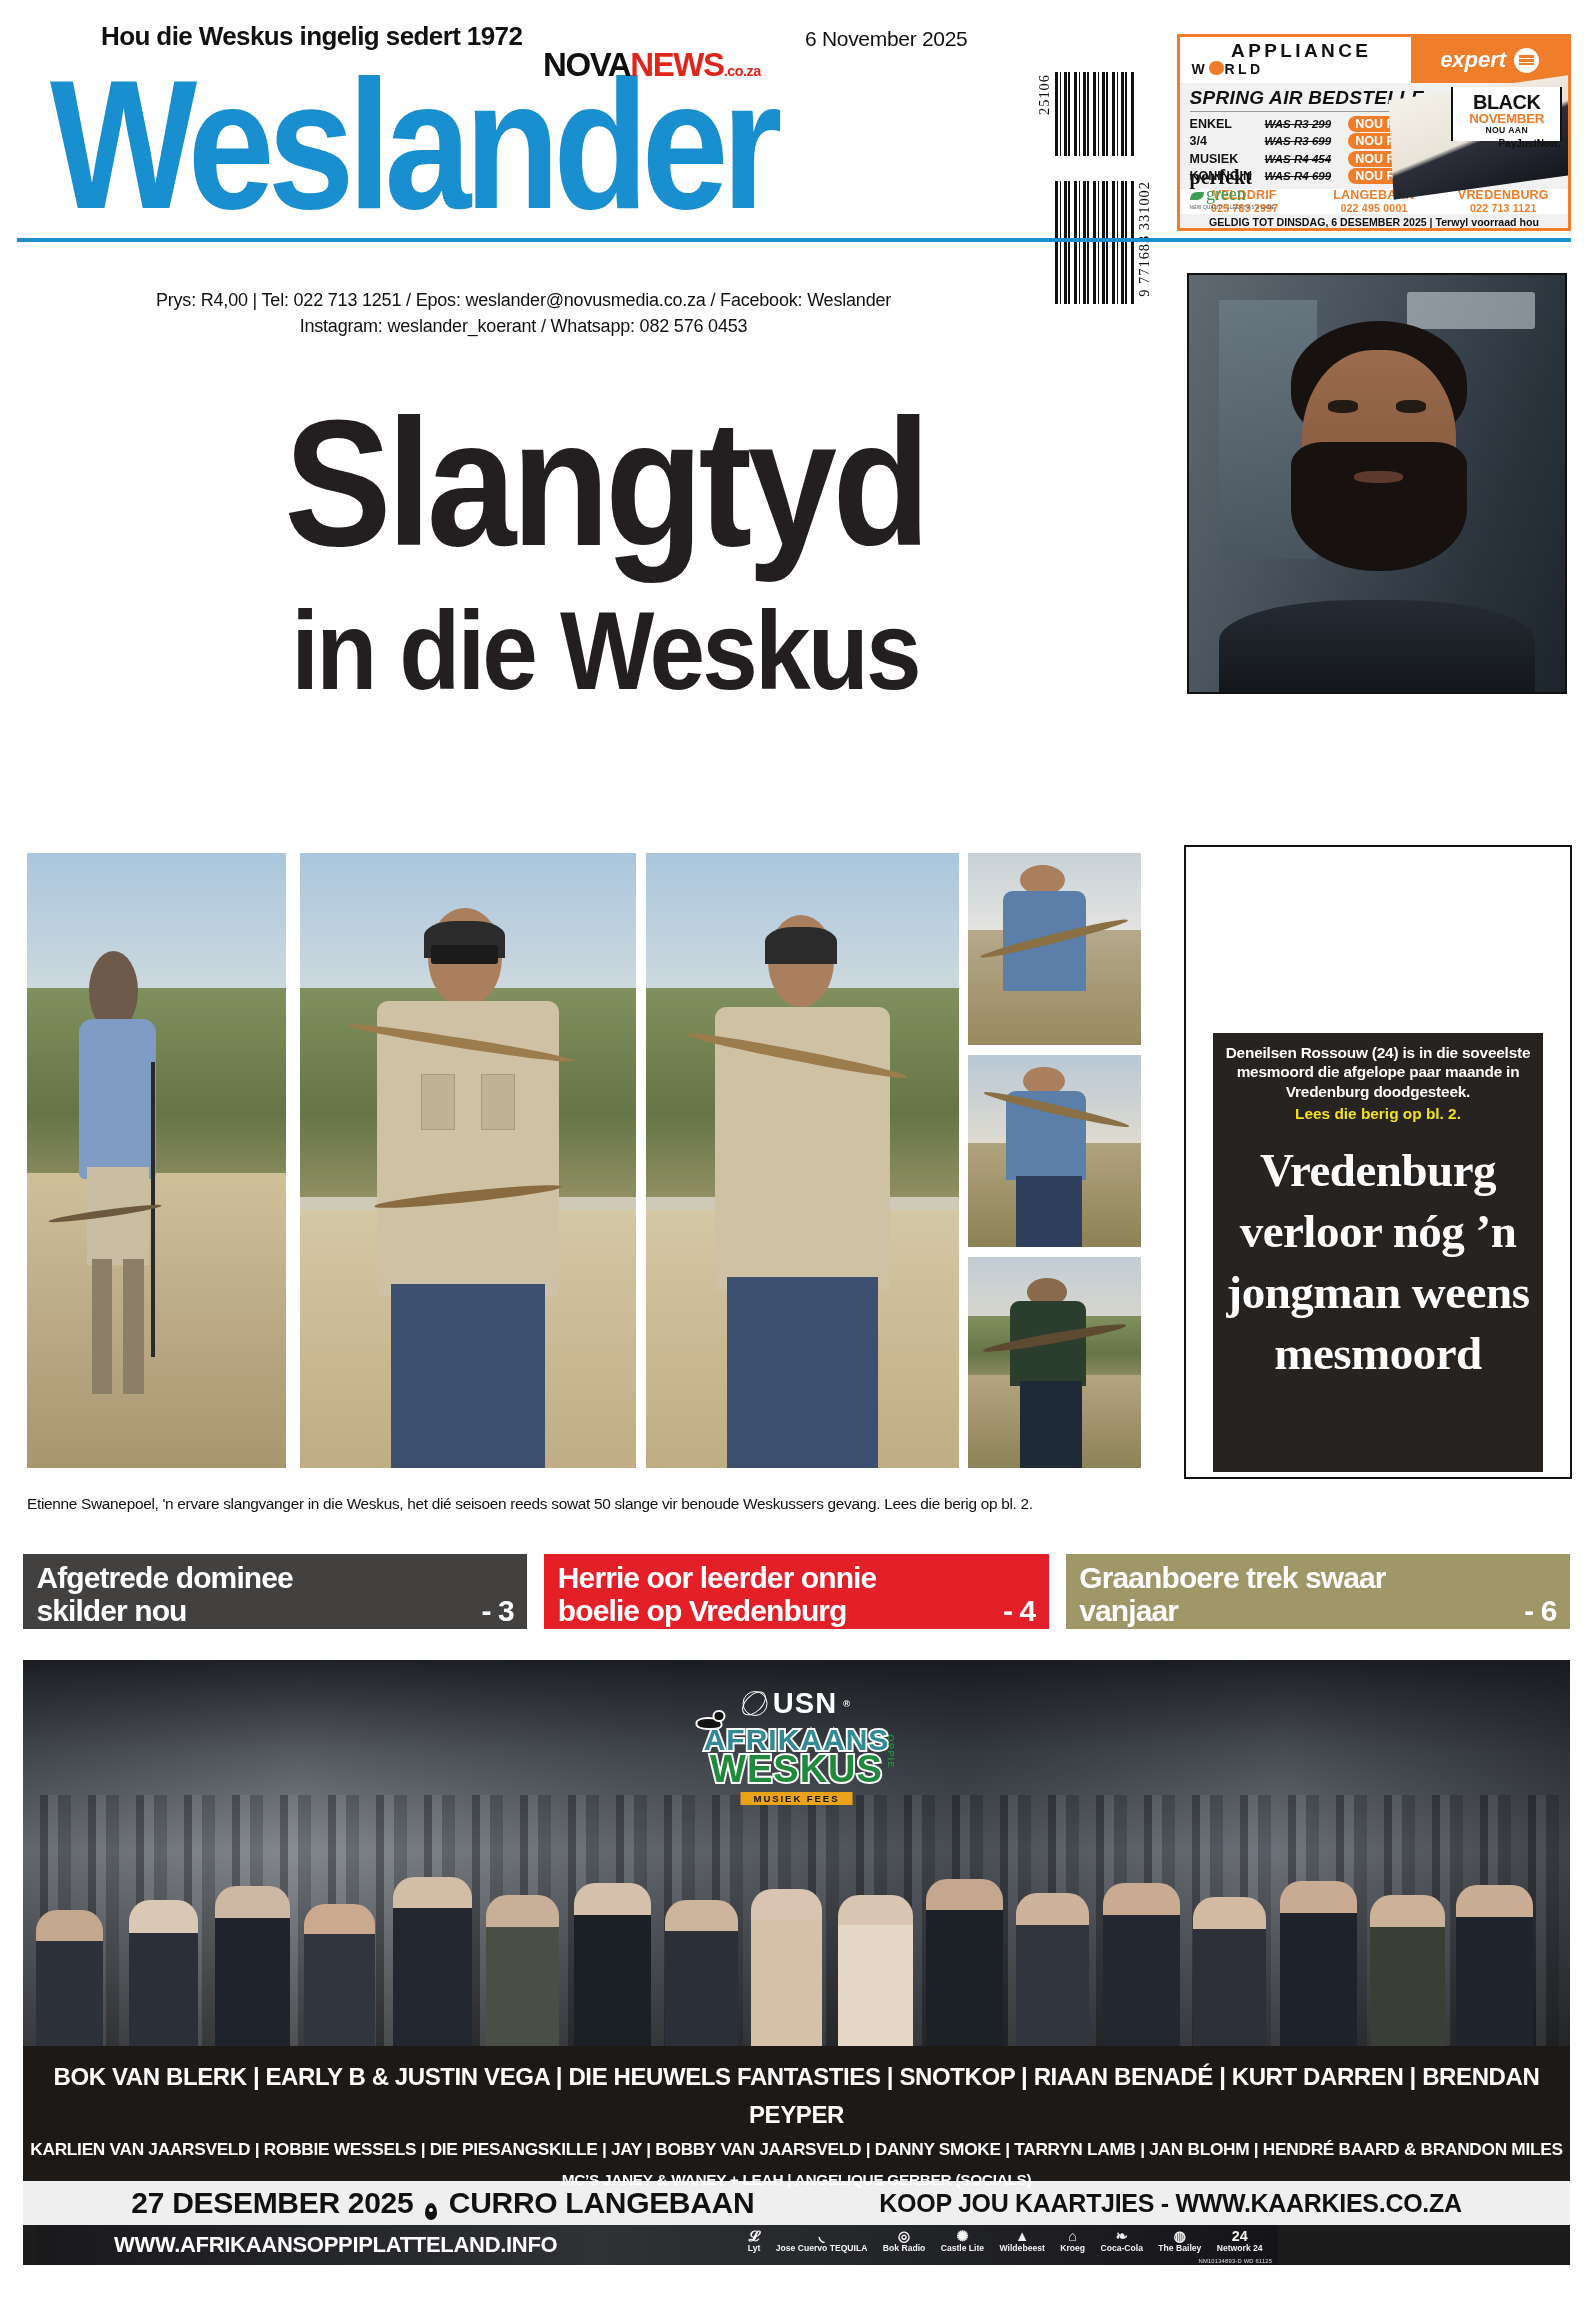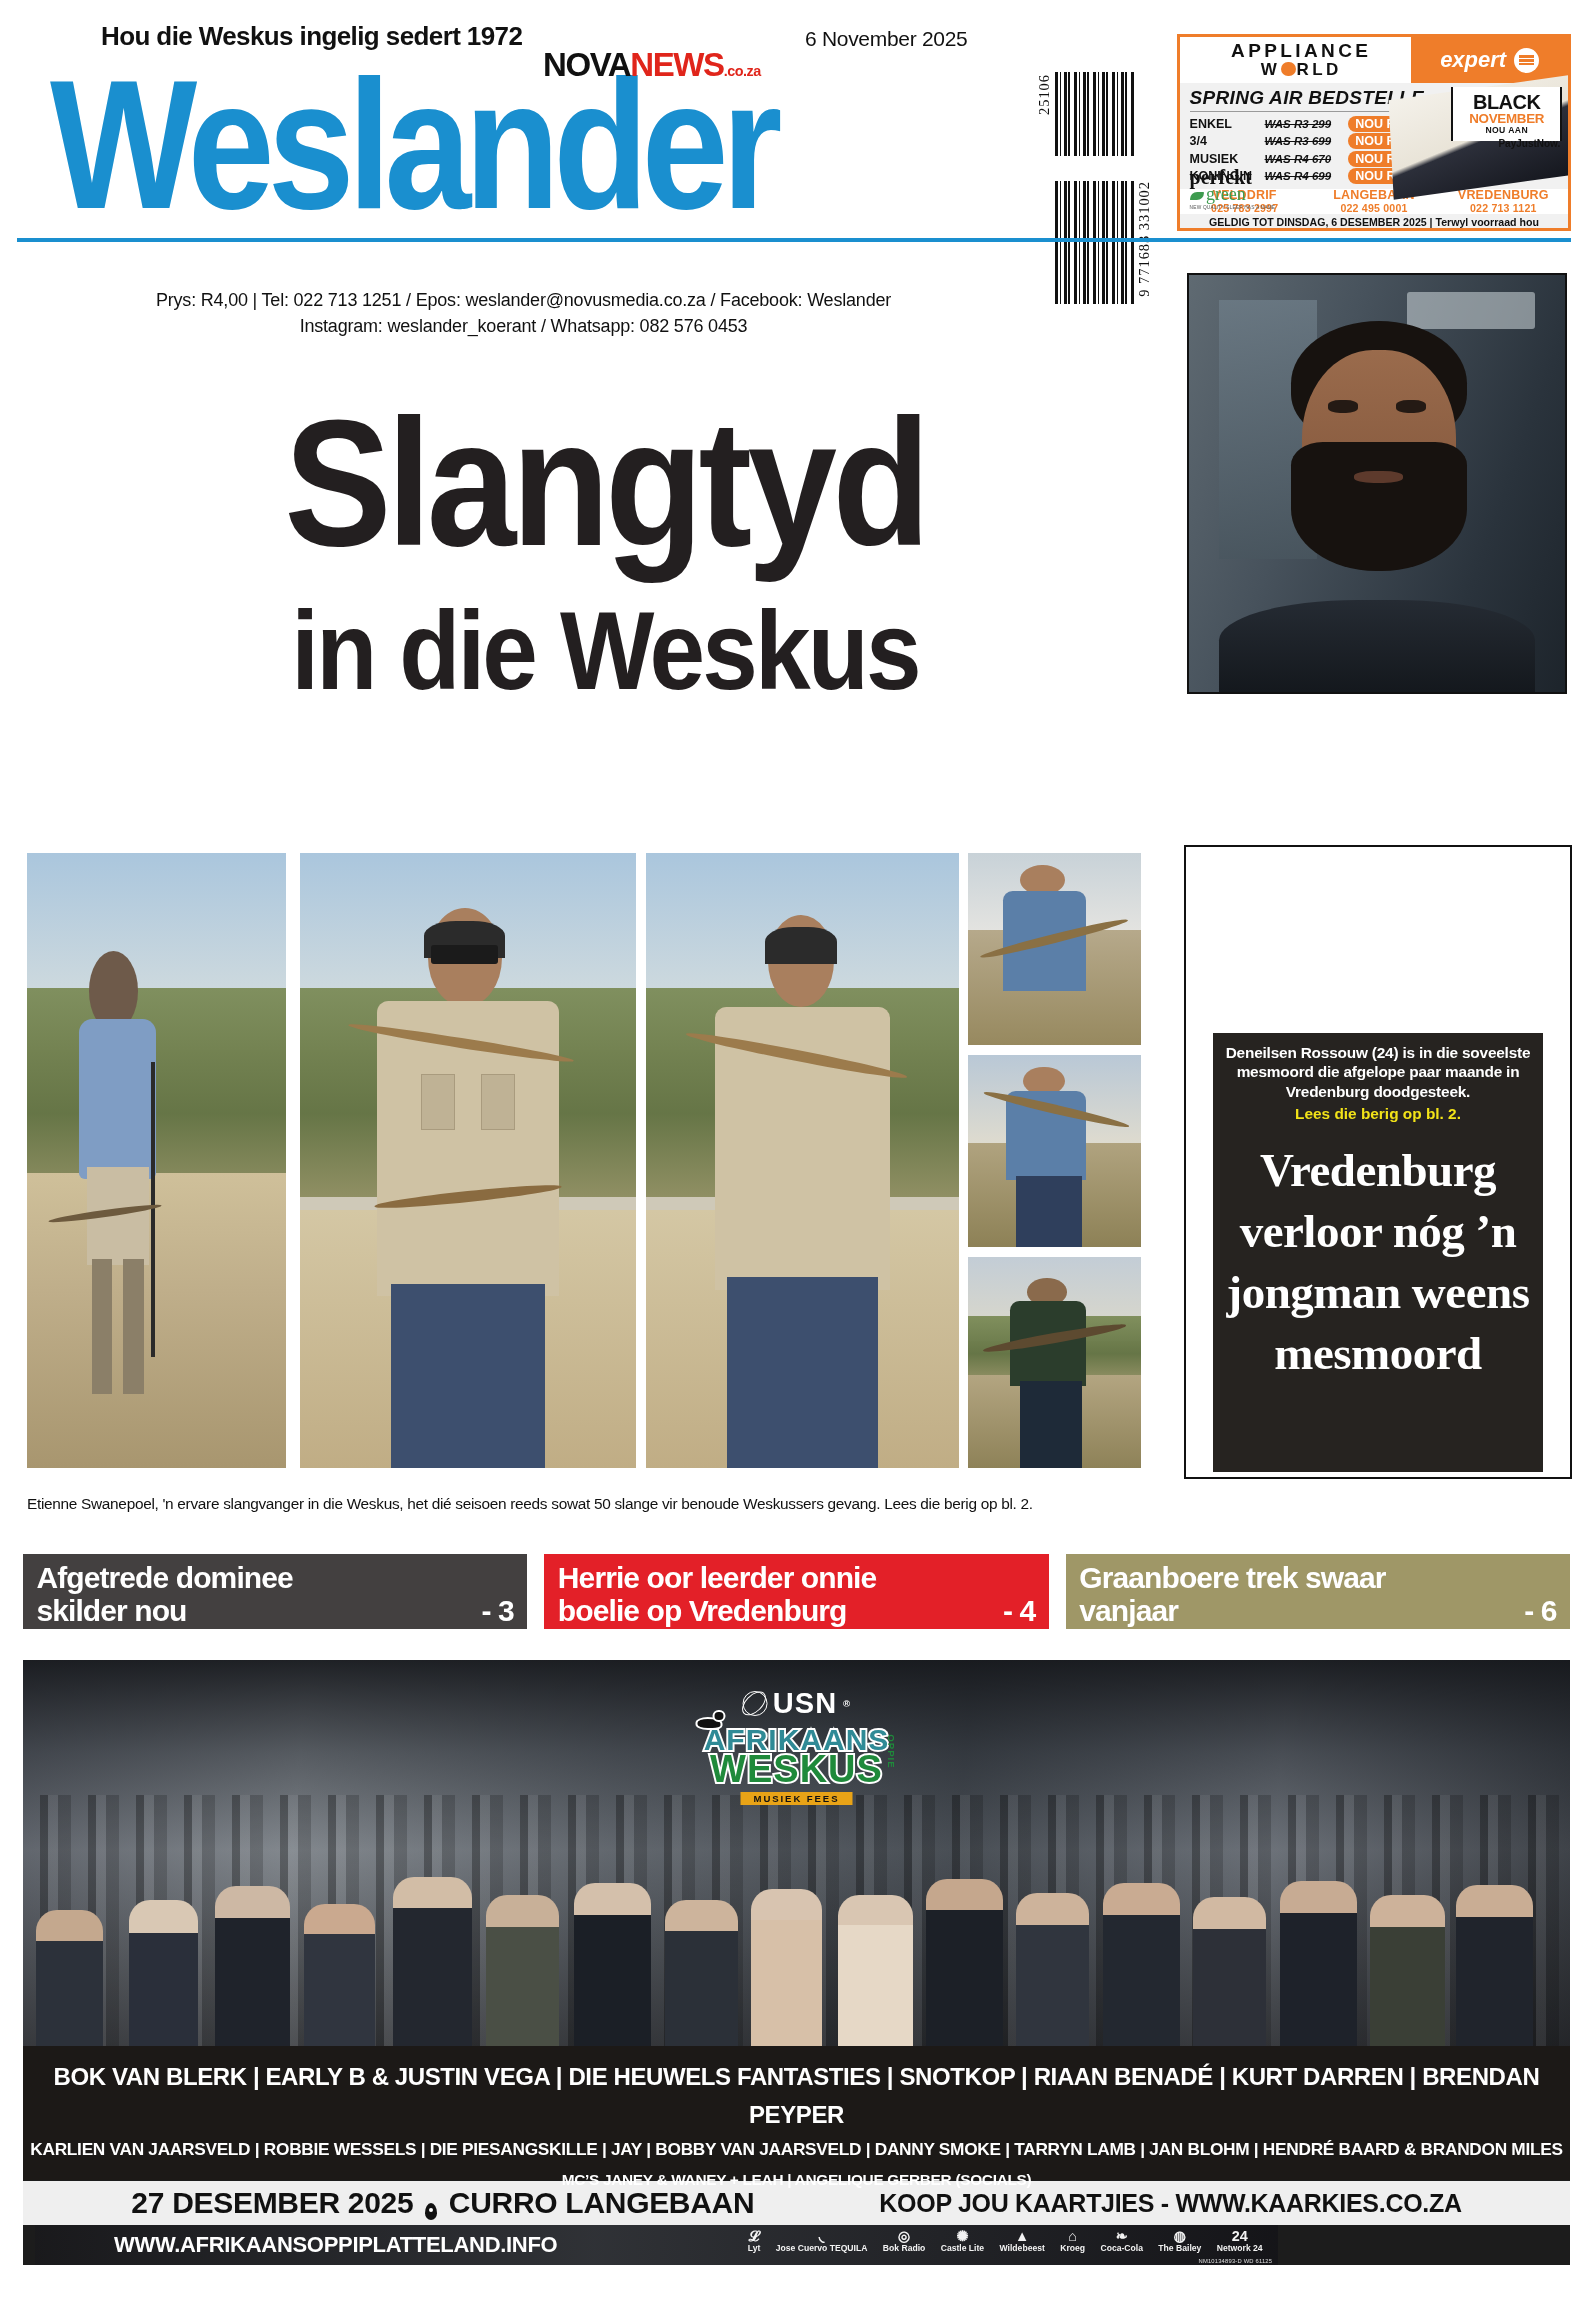--- a/index.html
+++ b/index.html
@@ -66,21 +66,21 @@
   .topad {
     position:absolute; left:1177px; top:34px; width:394px; height:197px;
     border:3.8px solid #ef7d2a; background:#fff; overflow:hidden;
   }
   .topad-head { display:flex; height:46px; }
   .aw-logo {
     flex:0 0 231px; background:#fff; display:flex; flex-direction:column;
     justify-content:center; padding-left:11.5px;
   }
   .aw-l1 { font-size:19px; font-weight:bold; letter-spacing:3.4px; color:#111; line-height:18px;text-align:center;}
-  .aw-l2 { font-size:17px; font-weight:bold; letter-spacing:3.4px; color:#111; line-height:19px;text-align:center;}
+  .aw-l2 { font-size:14px; font-weight:bold; letter-spacing:3.4px; color:#111; line-height:19px;}
   .aw-l2 .globe {
     display:inline-block; width:14.4px; height:14.4px; border-radius:50%;
     background:#ef7d2a; vertical-align:-1.9px; margin:0 1px;
   }
   .aw-expert {
     flex:1; background:#ef7d2a; display:flex; align-items:center;
     justify-content:center; gap:7.7px;
   }
   .aw-expert .etxt { color:#fff; font-size:22px; font-weight:bold; font-style:italic; }
   .aw-expert .emark {
@@ -388,21 +388,21 @@
           <span class="pr-was">WAS R3 299</span>
           <span class="pr-now">NOU R2 799</span>
         </div>
         <div class="price-row">
           <span class="pr-label">3/4</span>
           <span class="pr-was">WAS R3 699</span>
           <span class="pr-now">NOU R2 999</span>
         </div>
         <div class="price-row">
           <span class="pr-label">MUSIEK</span>
-          <span class="pr-was">WAS R4 670</span>
+          <span class="pr-was">WAS R4 454</span>
           <span class="pr-now">NOU R3 699</span>
         </div>
         <div class="price-row">
           <span class="pr-label">KONINGIN</span>
           <span class="pr-was">WAS R4 699</span>
           <span class="pr-now">NOU R3 999</span>
         </div>
       </div>
 
       <div class="perfekt">

